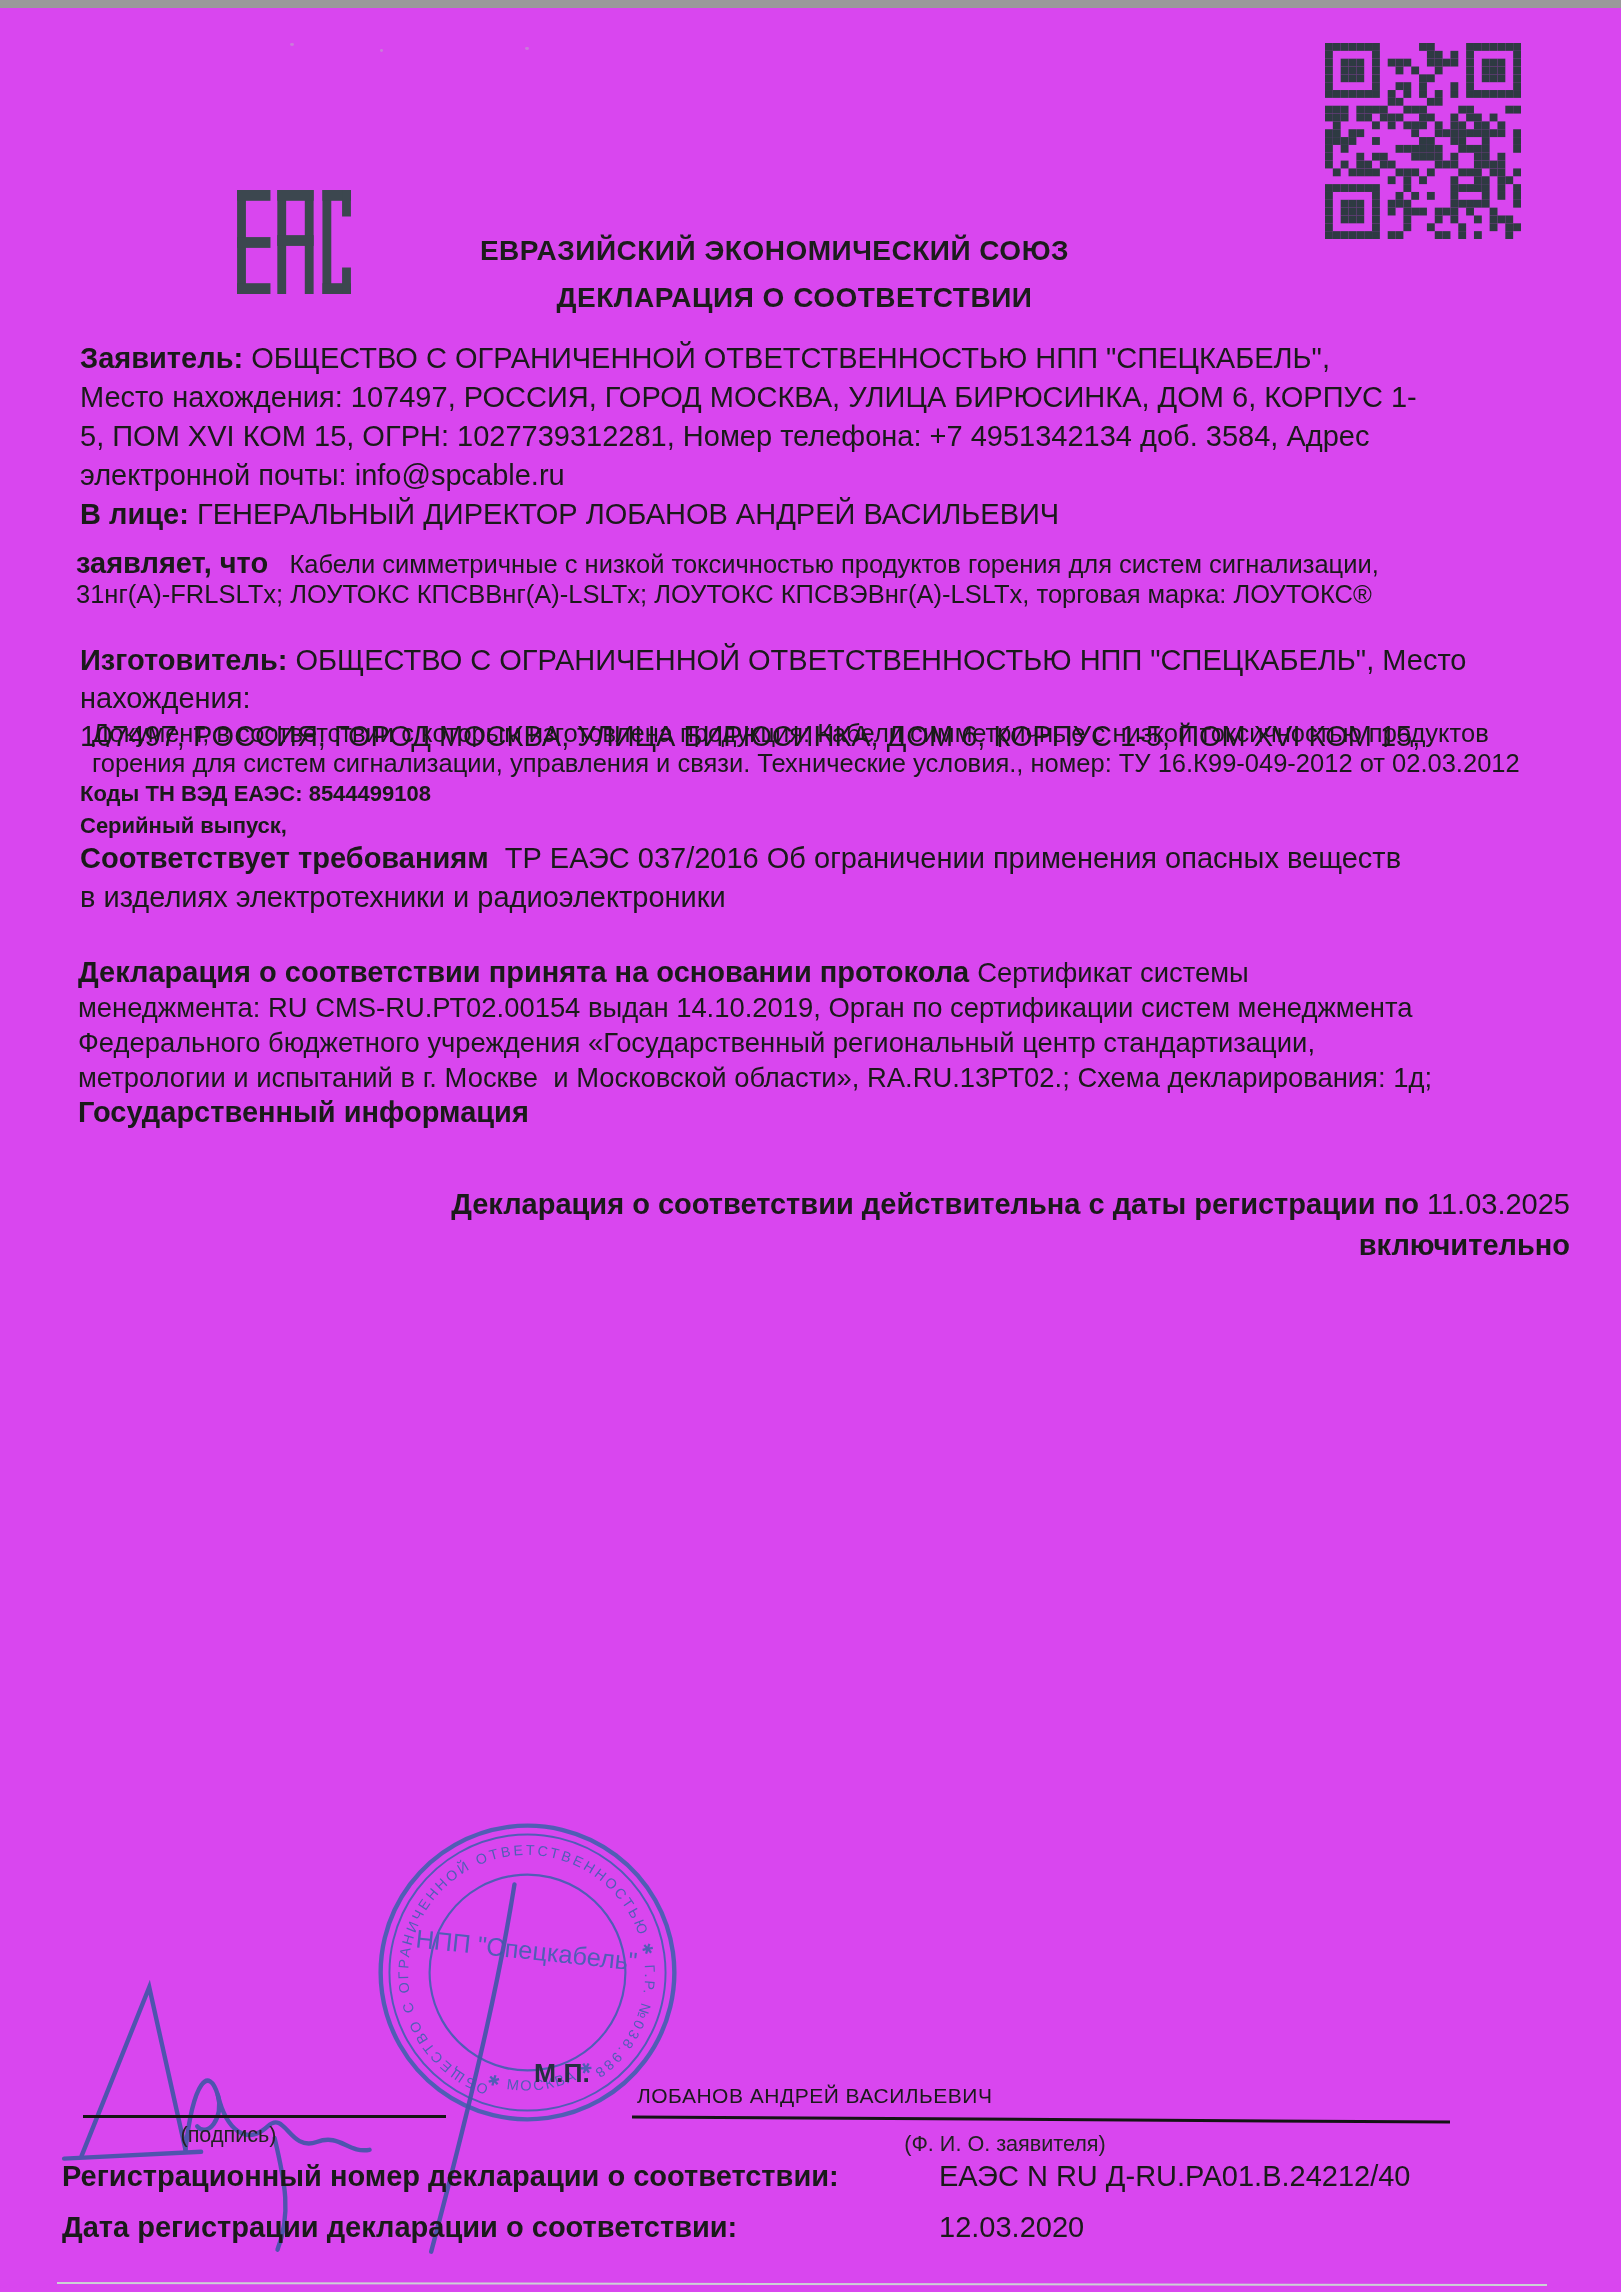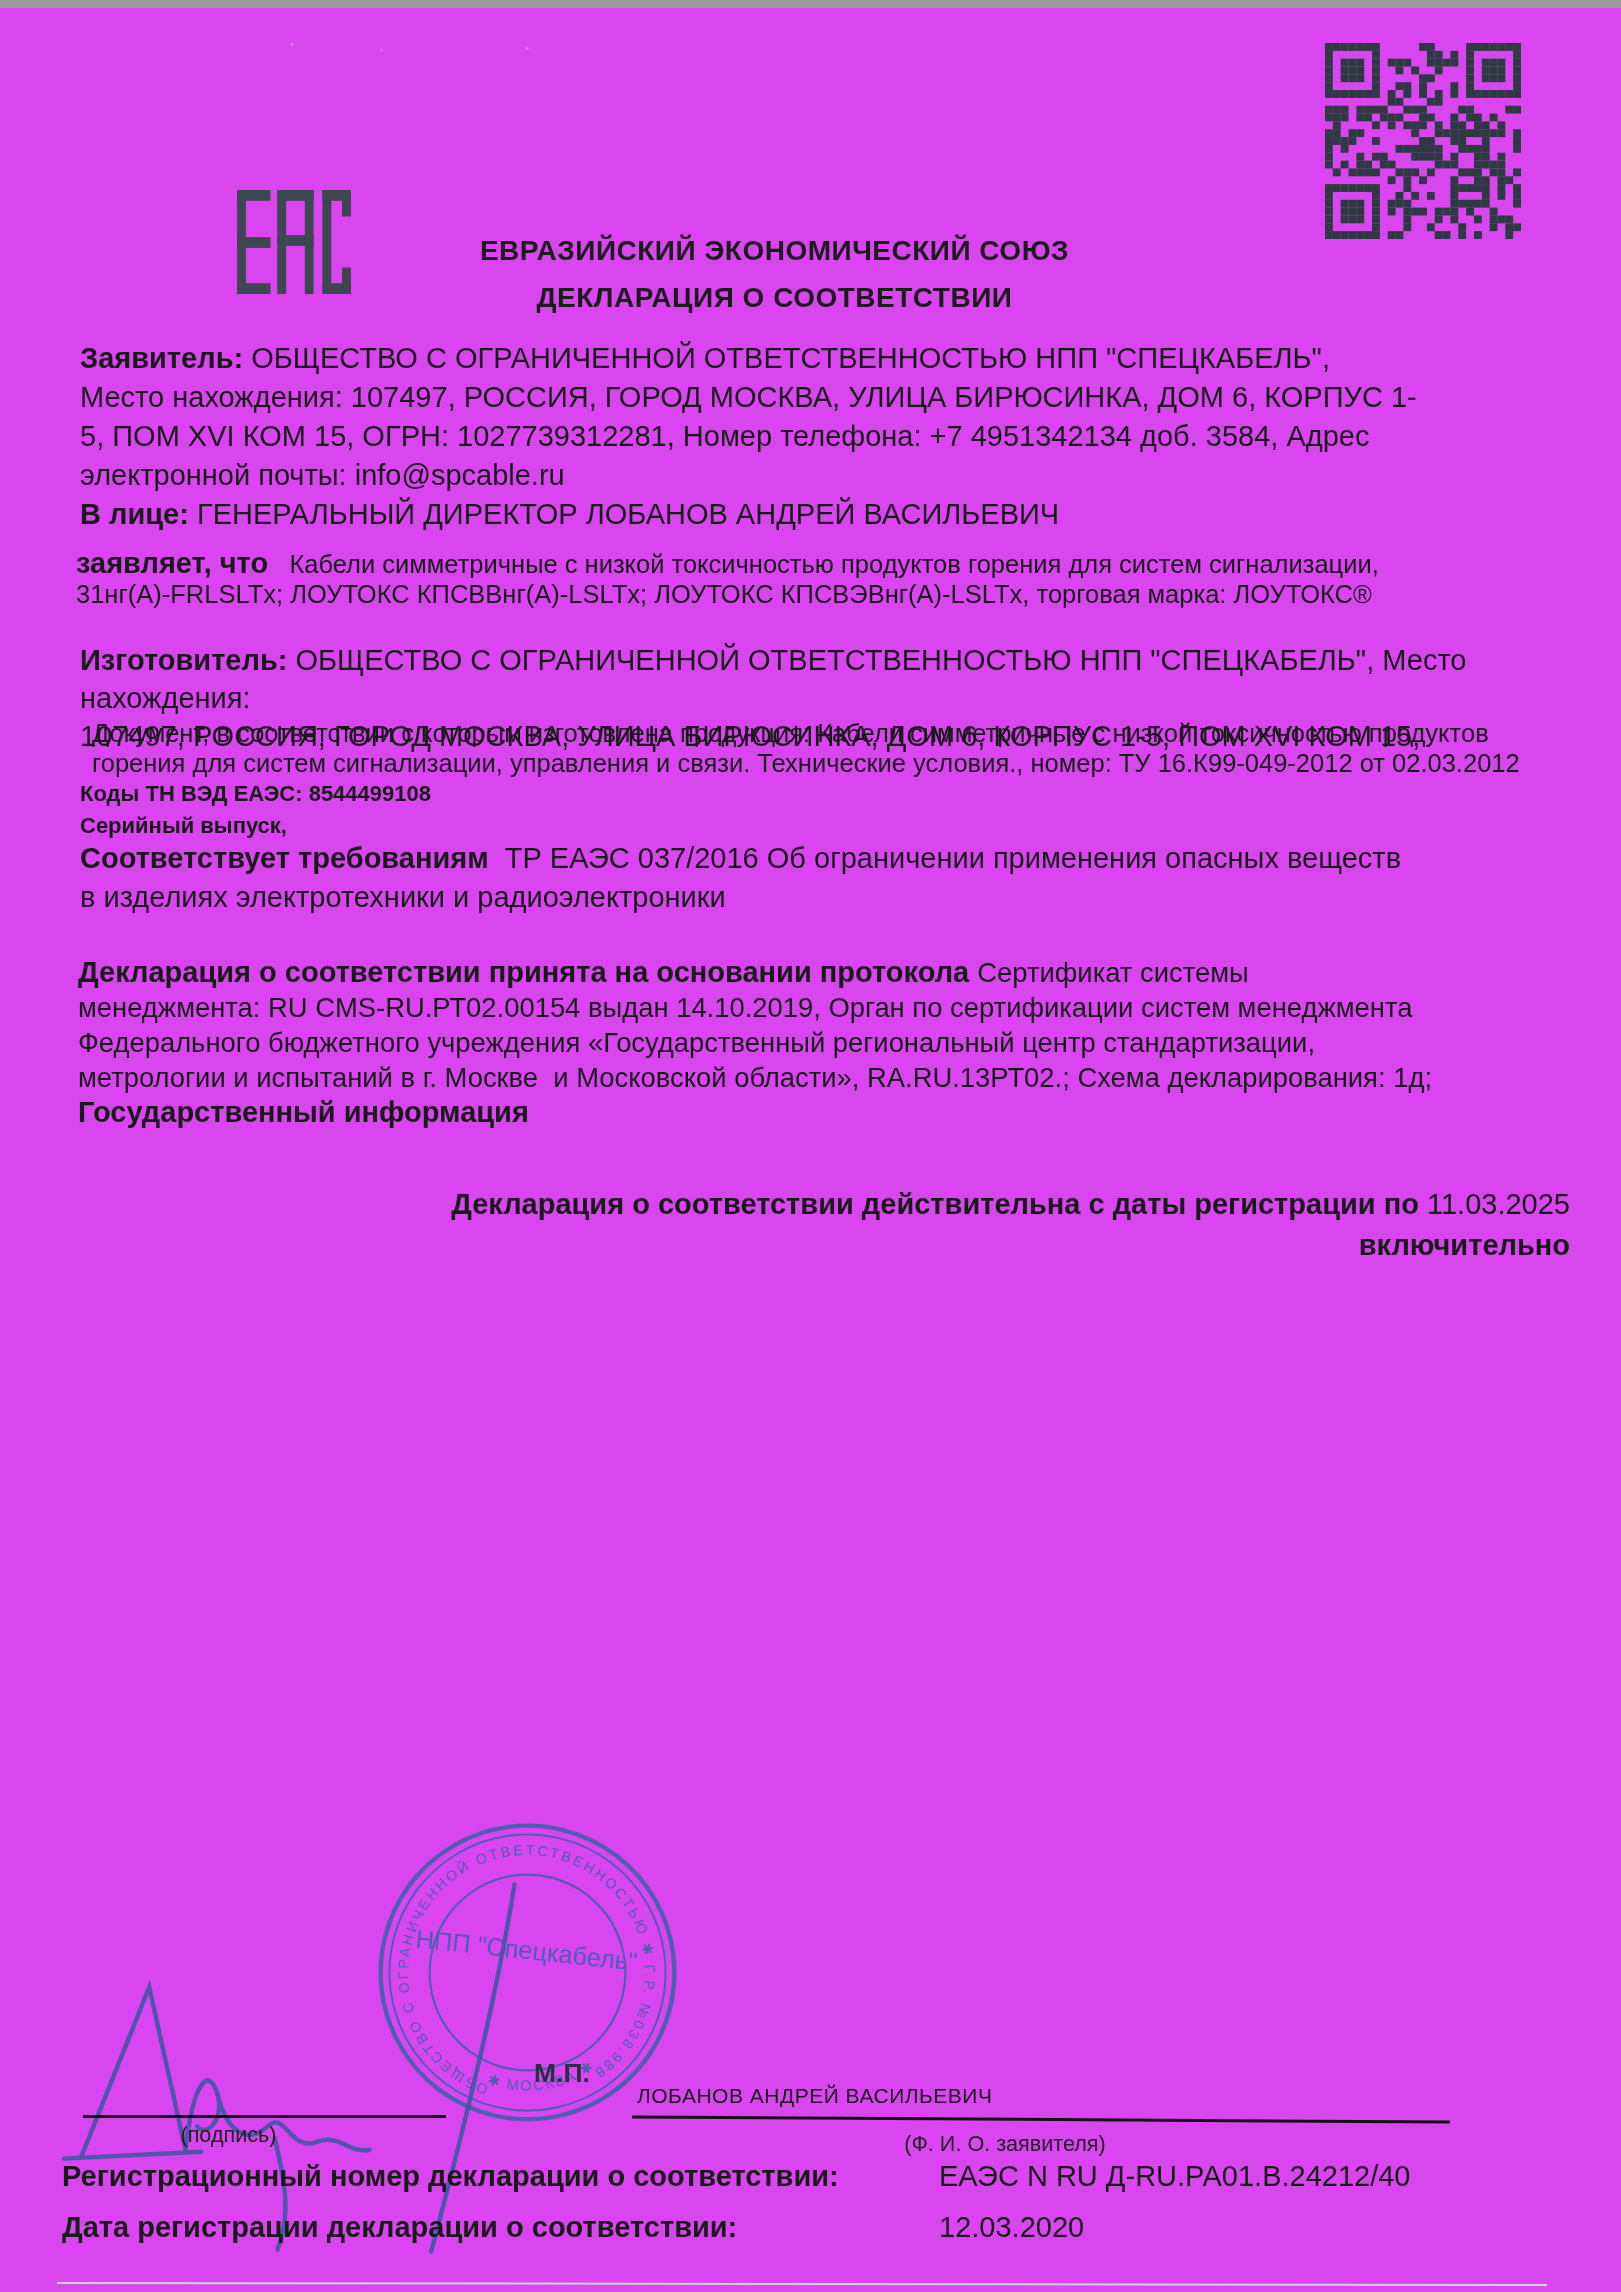--- a/index.html
+++ b/index.html
@@ -370,21 +370,21 @@
         <rect x="72" y="192" width="8" height="8"></rect>
         <rect x="112" y="192" width="8" height="8"></rect>
         <rect x="120" y="192" width="8" height="8"></rect>
         <rect x="136" y="192" width="8" height="8"></rect>
         <rect x="152" y="192" width="8" height="8"></rect>
         <rect x="184" y="192" width="8" height="8"></rect>
       </svg>
   </div>
 
   <div class="abs title" style="left:0;top:227px;">ЕВРАЗИЙСКИЙ ЭКОНОМИЧЕСКИЙ СОЮЗ</div>
-  <div class="abs title" style="left:0;top:274px;">ДЕКЛАРАЦИЯ О СООТВЕТСТВИИ</div>
+  <div class="abs title" style="left:0;top:274px;padding-left:20px;">ДЕКЛАРАЦИЯ О СООТВЕТСТВИИ</div>
 
   <div class="abs blk blk-main" style="left:80px;top:331px;">
       <div class="tline"><span class="b">Заявитель: </span><span>ОБЩЕСТВО С ОГРАНИЧЕННОЙ ОТВЕТСТВЕННОСТЬЮ НПП "СПЕЦКАБЕЛЬ",</span></div>
       <div class="tline"><span>Место нахождения: 107497, РОССИЯ, ГОРОД МОСКВА, УЛИЦА БИРЮСИНКА, ДОМ 6, КОРПУС 1-</span></div>
       <div class="tline"><span>5, ПОМ XVI КОМ 15, ОГРН: 1027739312281, Номер телефона: +7 4951342134 доб. 3584, Адрес</span></div>
       <div class="tline"><span>электронной почты: info@spcable.ru</span></div>
       <div class="tline"><span class="b">В лице: </span><span>ГЕНЕРАЛЬНЫЙ ДИРЕКТОР ЛОБАНОВ АНДРЕЙ ВАСИЛЬЕВИЧ</span></div>
     </div>
 
   <div class="abs blk blk-small" style="left:76px;top:540px;">

